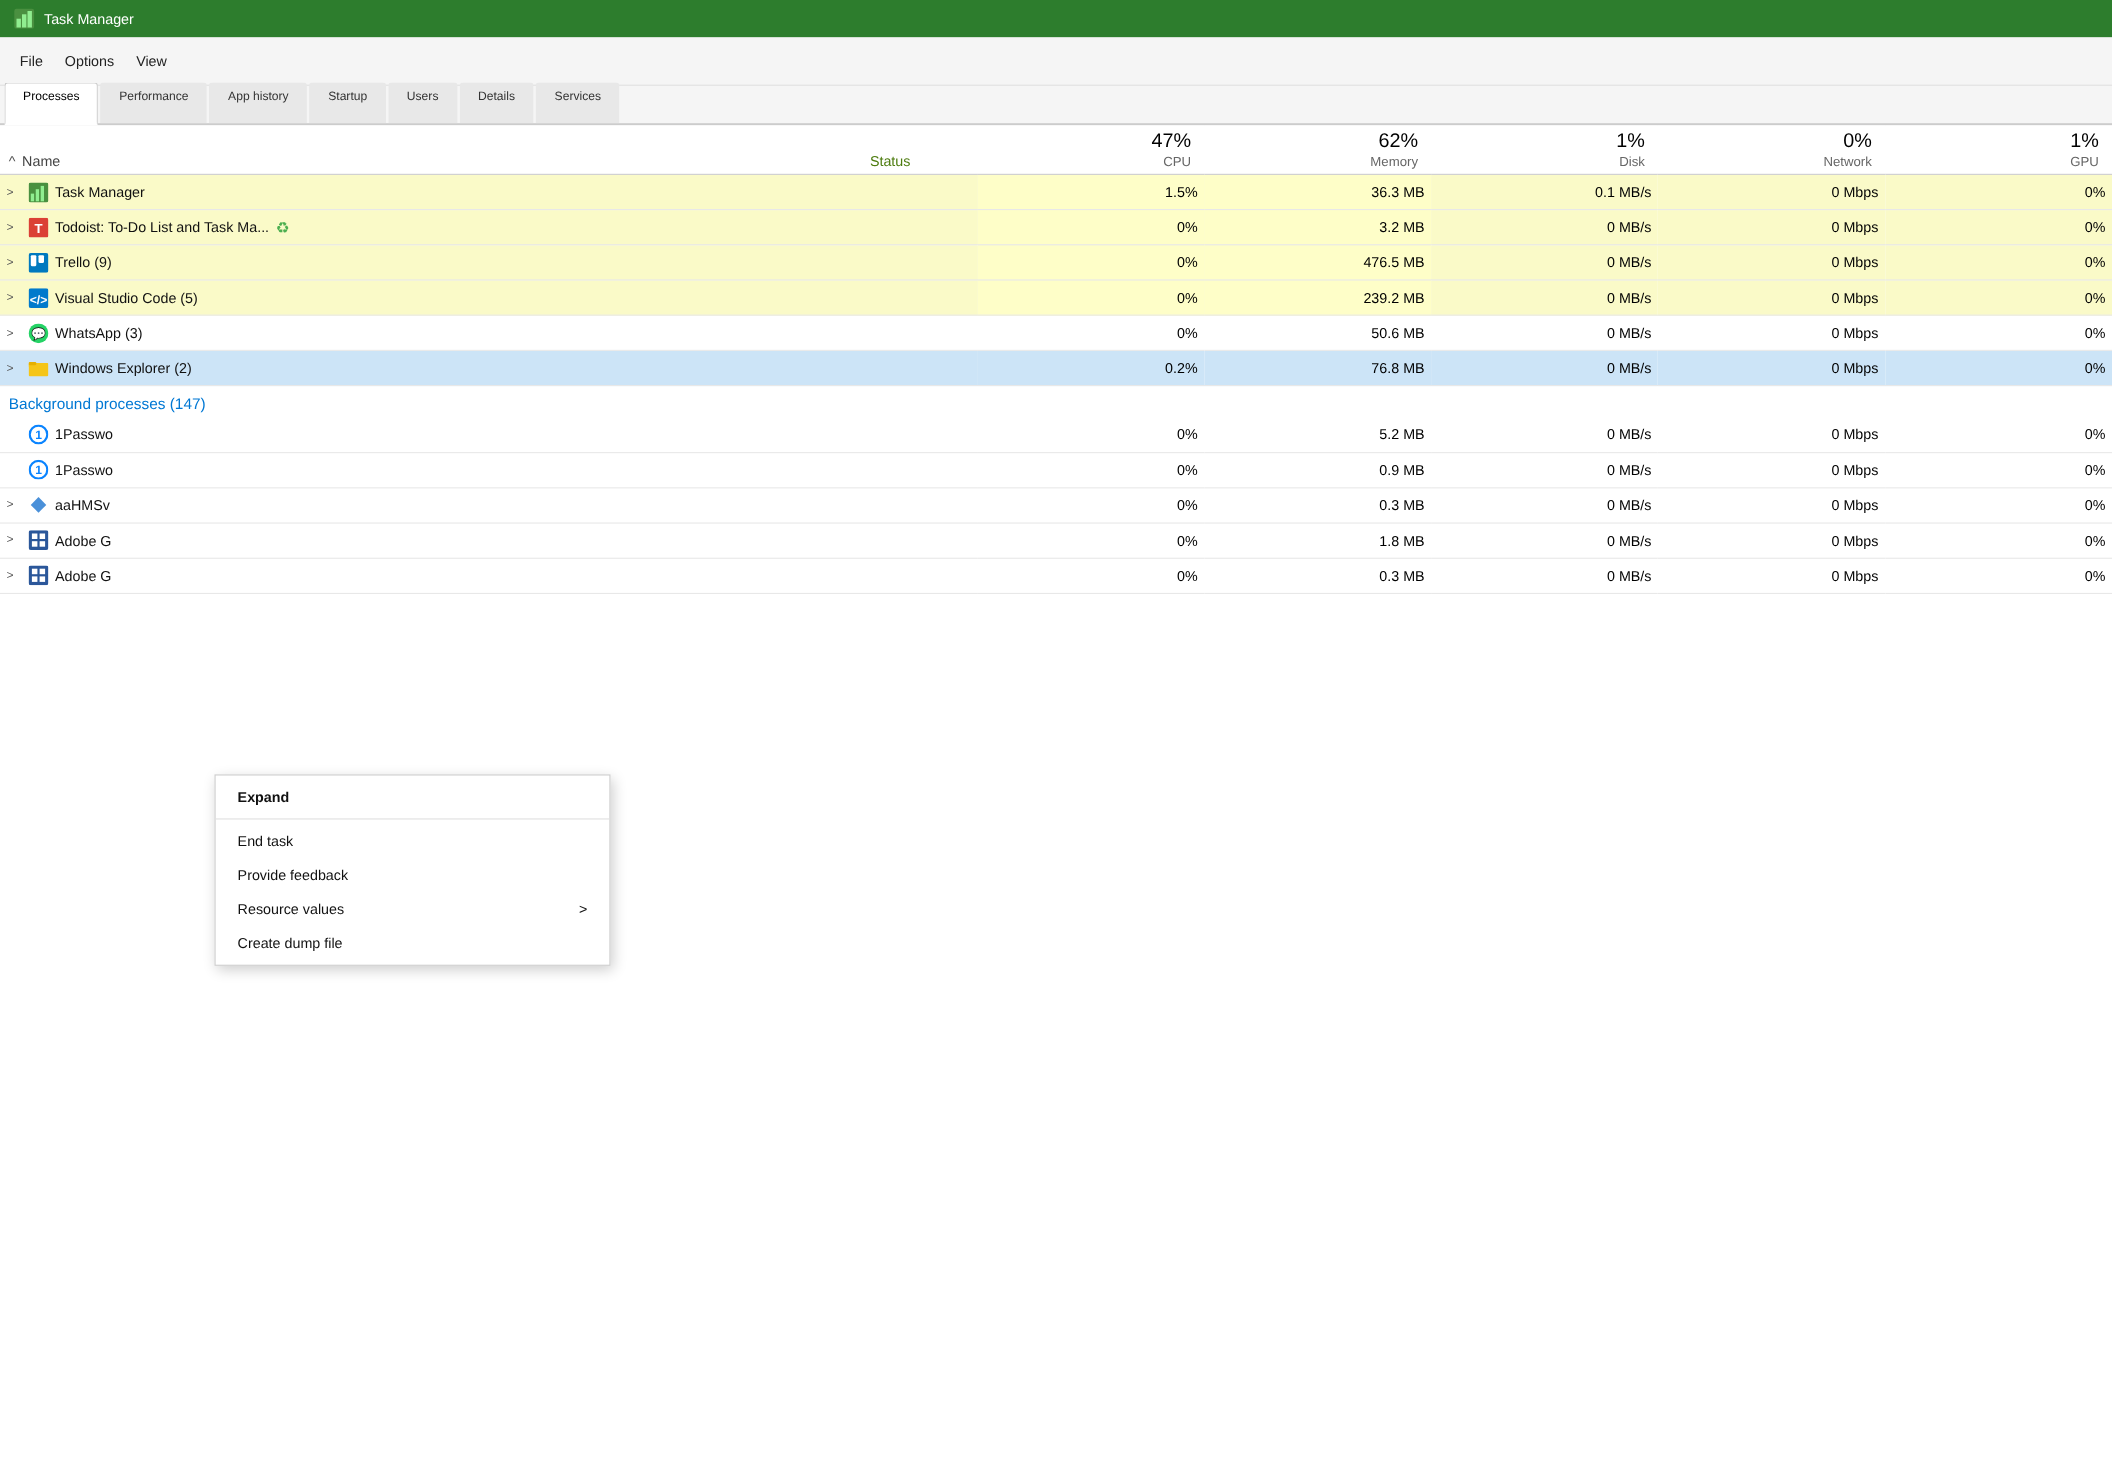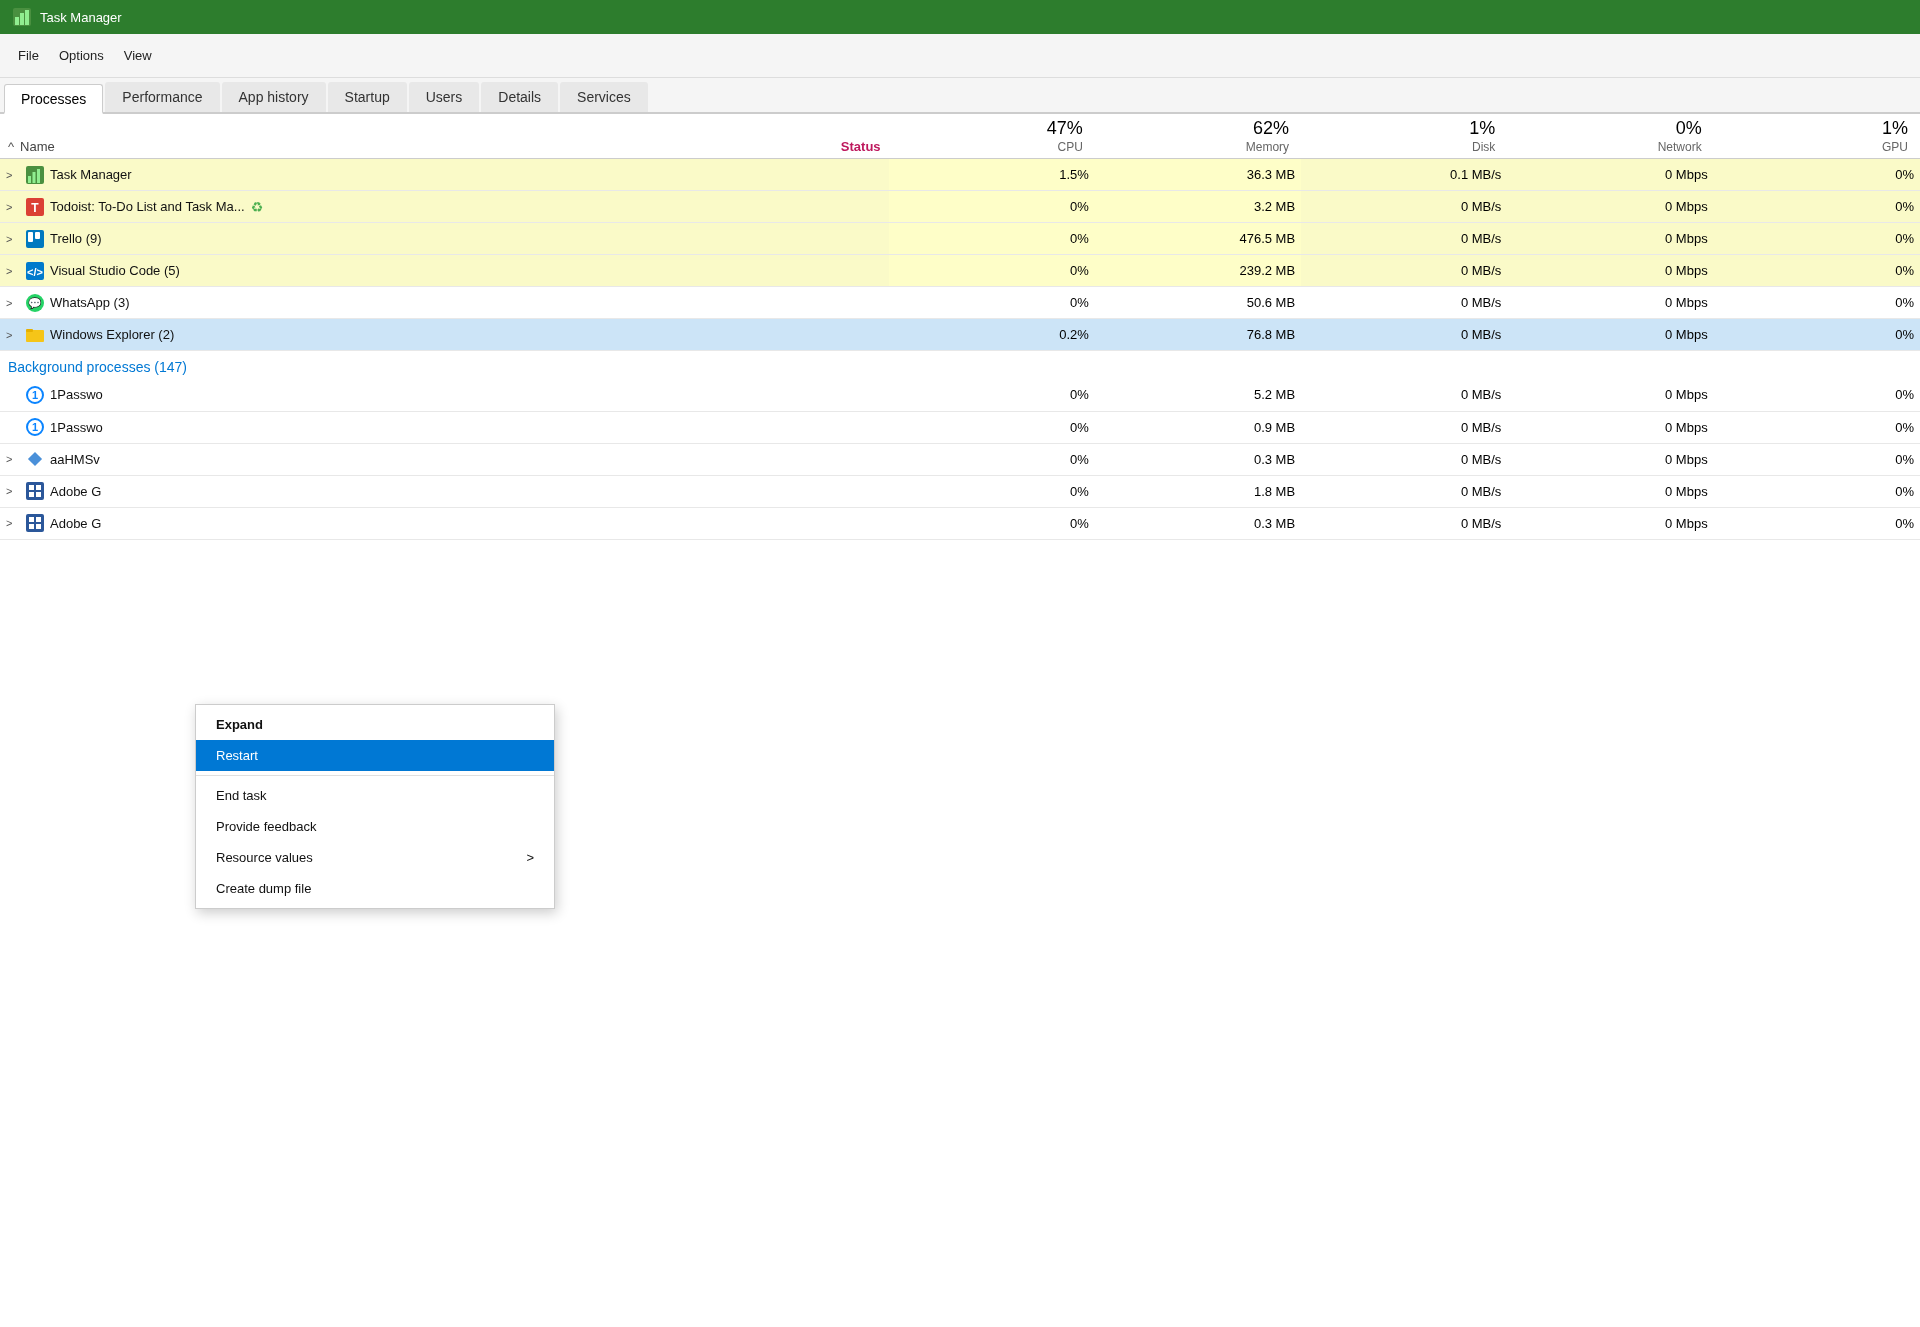--- a/index.html
+++ b/index.html
@@ -51,32 +51,32 @@
     
     .tab-bar {
       background: #f5f5f5;
       display: flex;
       align-items: flex-end;
       padding: 0 0 0 4px;
       border-bottom: 2px solid #ccc;
       height: 36px;
     }
     .tab {
-      padding: 6px 16px;
+      padding: 18px 16px;
       cursor: pointer;
-      font-size: 14px;
+      font-size: 11px;
       color: #333;
       border: 1px solid transparent;
       border-bottom: none;
       margin-right: 2px;
       background: #e8e8e8;
       border-radius: 3px 3px 0 0;
       height: 30px;
       display: flex;
-      align-items: flex-start;
+      align-items: flex-end;
     }
     .tab.active {
       background: white;
       border-color: #ccc;
       border-bottom: 2px solid white;
       margin-bottom: -2px;
       color: #000;
       font-weight: 500;
     }
 
@@ -102,25 +102,25 @@
     .col-name {
       width: 460px;
       text-align: left;
       padding: 4px 8px;
       vertical-align: bottom;
       color: #444;
       font-weight: normal;
     }
     .col-status {
       width: 100px;
-      text-align: right;
+      text-align: center;
       padding: 4px 8px;
       vertical-align: bottom;
-      color: #be185d;
-      font-weight: bold;
+      color: #4d7c0f;
+      font-weight: normal;
     }
     .col-cpu {
       width: 130px;
       text-align: right;
       padding: 4px 12px 4px 4px;
       vertical-align: bottom;
       color: #444;
       font-weight: normal;
     }
     .col-memory {
@@ -573,24 +573,20 @@
     <td class="text-right">0%</td>
   </tr>
       </tbody>
   </table>
 
   <div class="context-menu" id="context-menu">
   <div class="context-menu-item bold">
     <span>Expand</span>
 
   </div>
-      <div class="context-menu-item highlighted">
-    <span>Restart</span>
-
-  </div>
       <hr class="context-menu-separator">
       <div class="context-menu-item">
     <span>End task</span>
 
   </div>
       <div class="context-menu-item">
     <span>Provide feedback</span>
 
   </div>
       <div class="context-menu-item">

